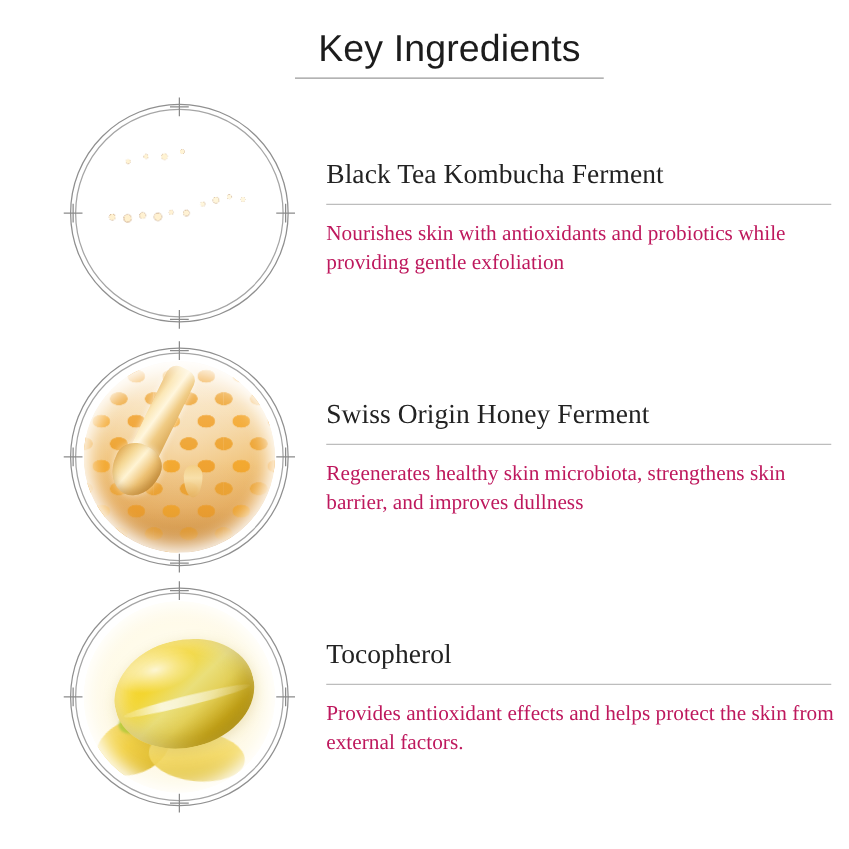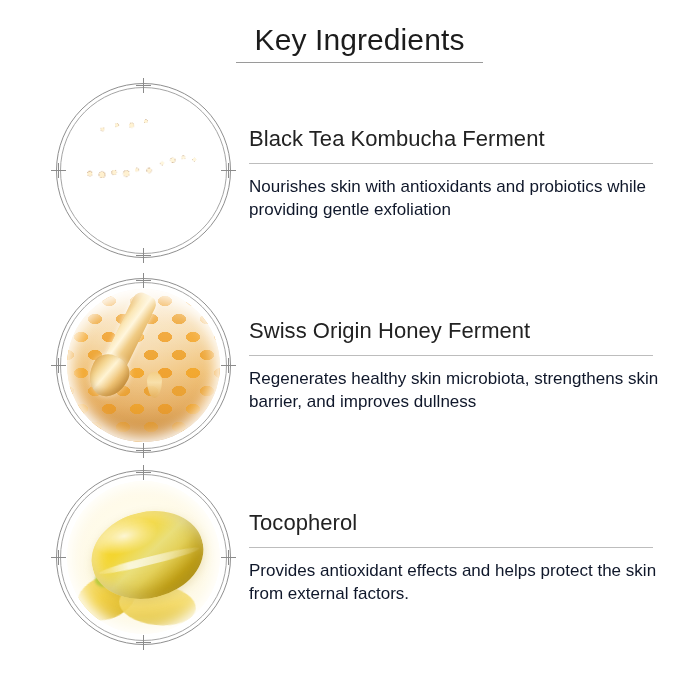--- a/index.html
+++ b/index.html
@@ -308,22 +308,23 @@
     height: 9%;
     background: #a8cf3a;
     border-radius: 50%;
     opacity: 0.75;
     filter: blur(1px);
   }
 
   
   .info {
     position: absolute;
-    left: 229px;
+    left: 241px;
     width: 412px;
+    font-family: Liberation Serif, serif;
   }
   .info-1 { top: 50px; }
   .info-2 { top: 47px; }
   .info-3 { top: 47px; }
 
   .ing-name {
     font-size: 22px;
     font-weight: 400;
     color: #222222;
     line-height: 28px;
@@ -333,21 +334,21 @@
   .ing-rule {
     width: 404px;
     height: 1px;
     background: #bdbdbd;
     margin-top: 10px;
   }
   .ing-desc {
     margin-top: 11px;
     font-size: 17px;
     font-weight: 400;
-    color: #0f172a;
+    color: #be185d;
     line-height: 23px;
     letter-spacing: 0.02px;
     width: 412px;
   }
 </style>
 </head>
 <body>
 
 <div class="page">
 

